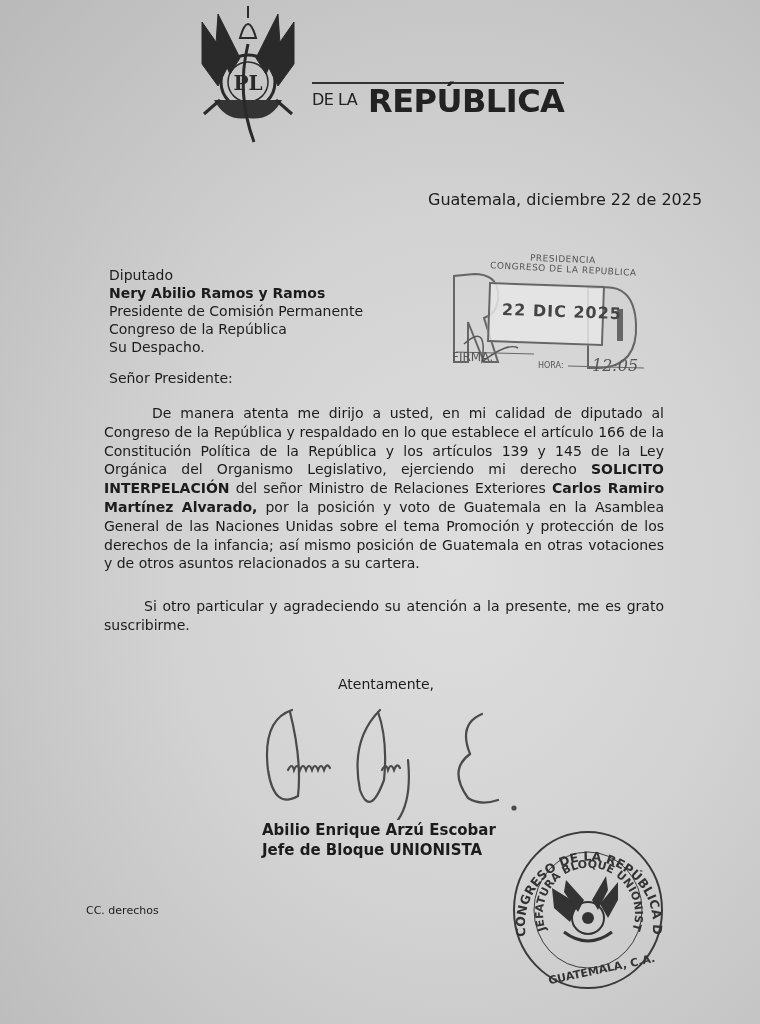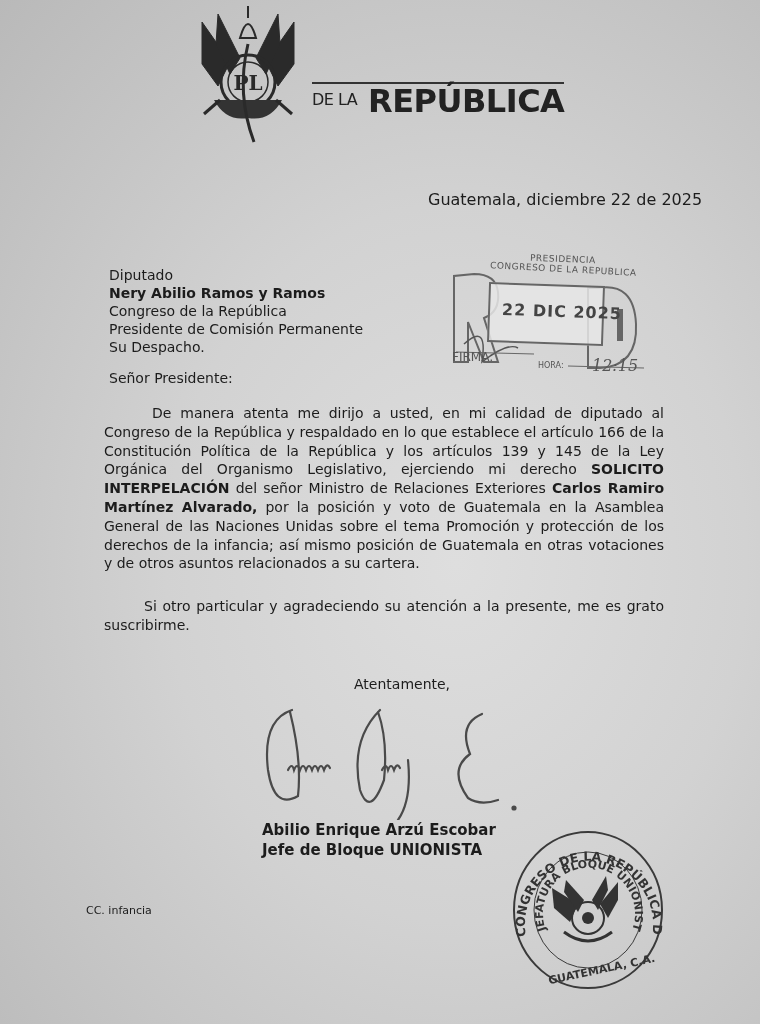--- a/index.html
+++ b/index.html
@@ -36,21 +36,21 @@
     .body1 {
       left: 104px; top: 404px; width: 560px; font-size: 14px; line-height: 18.8px; text-align: justify;
     }
     .body1 .indent { display: inline-block; width: 48px; }
     .body1 b { font-weight: bold; }
     .body2 {
       left: 104px; top: 597px; width: 560px; font-size: 14px; line-height: 19px; text-align: justify;
     }
     .body2 .indent { display: inline-block; width: 40px; }
 
-    .closing { left: 354px; top: 676px; font-size: 14px; }
+    .closing { left: 338px; top: 676px; font-size: 14px; }
 
     .signature { left: 262px; top: 700px; width: 260px; height: 120px; }
 
     .signer { left: 262px; top: 820px; font-size: 15px; font-weight: bold; line-height: 20px; }
 
     .cc { left: 86px; top: 904px; font-size: 11px; }
 
     
     .stamp-received { left: 448px; top: 252px; width: 200px; height: 128px; color: #555; }
     .stamp-top1 { left: 530px; top: 254px; font-size: 9px; letter-spacing: 0.5px; color: #555; transform: rotate(2deg); }
@@ -105,27 +105,27 @@
     <path d="M16,92 Q40,70 34,110 Q60,90 70,96" fill="none" stroke="#555" stroke-width="1.5"></path>
     <line x1="8" y1="100" x2="86" y2="102" stroke="#666" stroke-width="1"></line>
     <line x1="120" y1="114" x2="196" y2="116" stroke="#666" stroke-width="1"></line>
   </svg>
   <div class="abs stamp-top1">PRESIDENCIA</div>
   <div class="abs stamp-top2">CONGRESO DE LA REPUBLICA</div>
   <div class="abs stamp-box"></div>
   <div class="abs stamp-date">22 DIC 2025</div>
   <div class="abs stamp-firma">FIRMA:</div>
   <div class="abs stamp-hora">HORA:</div>
-  <div class="abs stamp-hora-val">12:15</div>
+  <div class="abs stamp-hora-val">12:05</div>
 
   <div class="abs addressee">
     <div>Diputado</div>
     <div class="bold">Nery Abilio Ramos y Ramos</div>
+    <div>Presidente de Comisión Permanente</div>
     <div>Congreso de la República</div>
-    <div>Presidente de Comisión Permanente</div>
     <div>Su Despacho.</div>
   </div>
 
   <div class="abs salutation">Señor Presidente:</div>
 
   <div class="abs body1"><span class="indent"></span><span>De manera atenta me dirijo a usted, en mi calidad de diputado al Congreso de la República y respaldado en lo que  establece el artículo 166 de la Constitución Política de la República y los artículos 139 y 145 de la Ley Orgánica del Organismo Legislativo, ejerciendo mi derecho </span><b>SOLICITO INTERPELACIÓN</b><span> del señor Ministro de Relaciones Exteriores </span><b>Carlos Ramiro Martínez Alvarado,</b><span> por la posición y voto de Guatemala en la Asamblea General de las Naciones Unidas sobre el tema Promoción y protección de los derechos de la infancia; así mismo posición de Guatemala en otras votaciones y de otros asuntos relacionados a su cartera.</span></div>
 
   <div class="abs body2"><span class="indent"></span><span>Si otro particular y agradeciendo su atención a la presente, me es grato suscribirme.</span></div>
 
   <div class="abs closing">Atentamente,</div>
@@ -140,21 +140,21 @@
       <path d="M220,14 Q196,24 208,54 Q186,70 206,98 Q218,106 236,100"></path>
       <circle cx="252" cy="108" r="1.5" fill="#4a4a4a"></circle>
     </g>
   </svg>
 
   <div class="abs signer">
     <div>Abilio Enrique Arzú Escobar</div>
     <div>Jefe de Bloque UNIONISTA</div>
   </div>
 
-  <div class="abs cc">CC. infancia</div>
+  <div class="abs cc">CC. derechos</div>
 
   <svg class="abs seal" viewBox="0 0 160 166">
     <defs>
       <path id="outerArc" d="M18,110 A64,64 0 1,1 144,110"></path>
       <path id="innerArc" d="M38,104 A46,46 0 1,1 124,104"></path>
       <path id="bottomArc" d="M30,118 A62,62 0 0,0 132,118"></path>
     </defs>
     <ellipse cx="80" cy="84" rx="74" ry="78" fill="none" stroke="#3a3a3a" stroke-width="2"></ellipse>
     <ellipse cx="80" cy="84" rx="54" ry="58" fill="none" stroke="#3a3a3a" stroke-width="1"></ellipse>
     <text font-family="DejaVu Sans, sans-serif" font-size="12.5" font-weight="bold" fill="#333">

